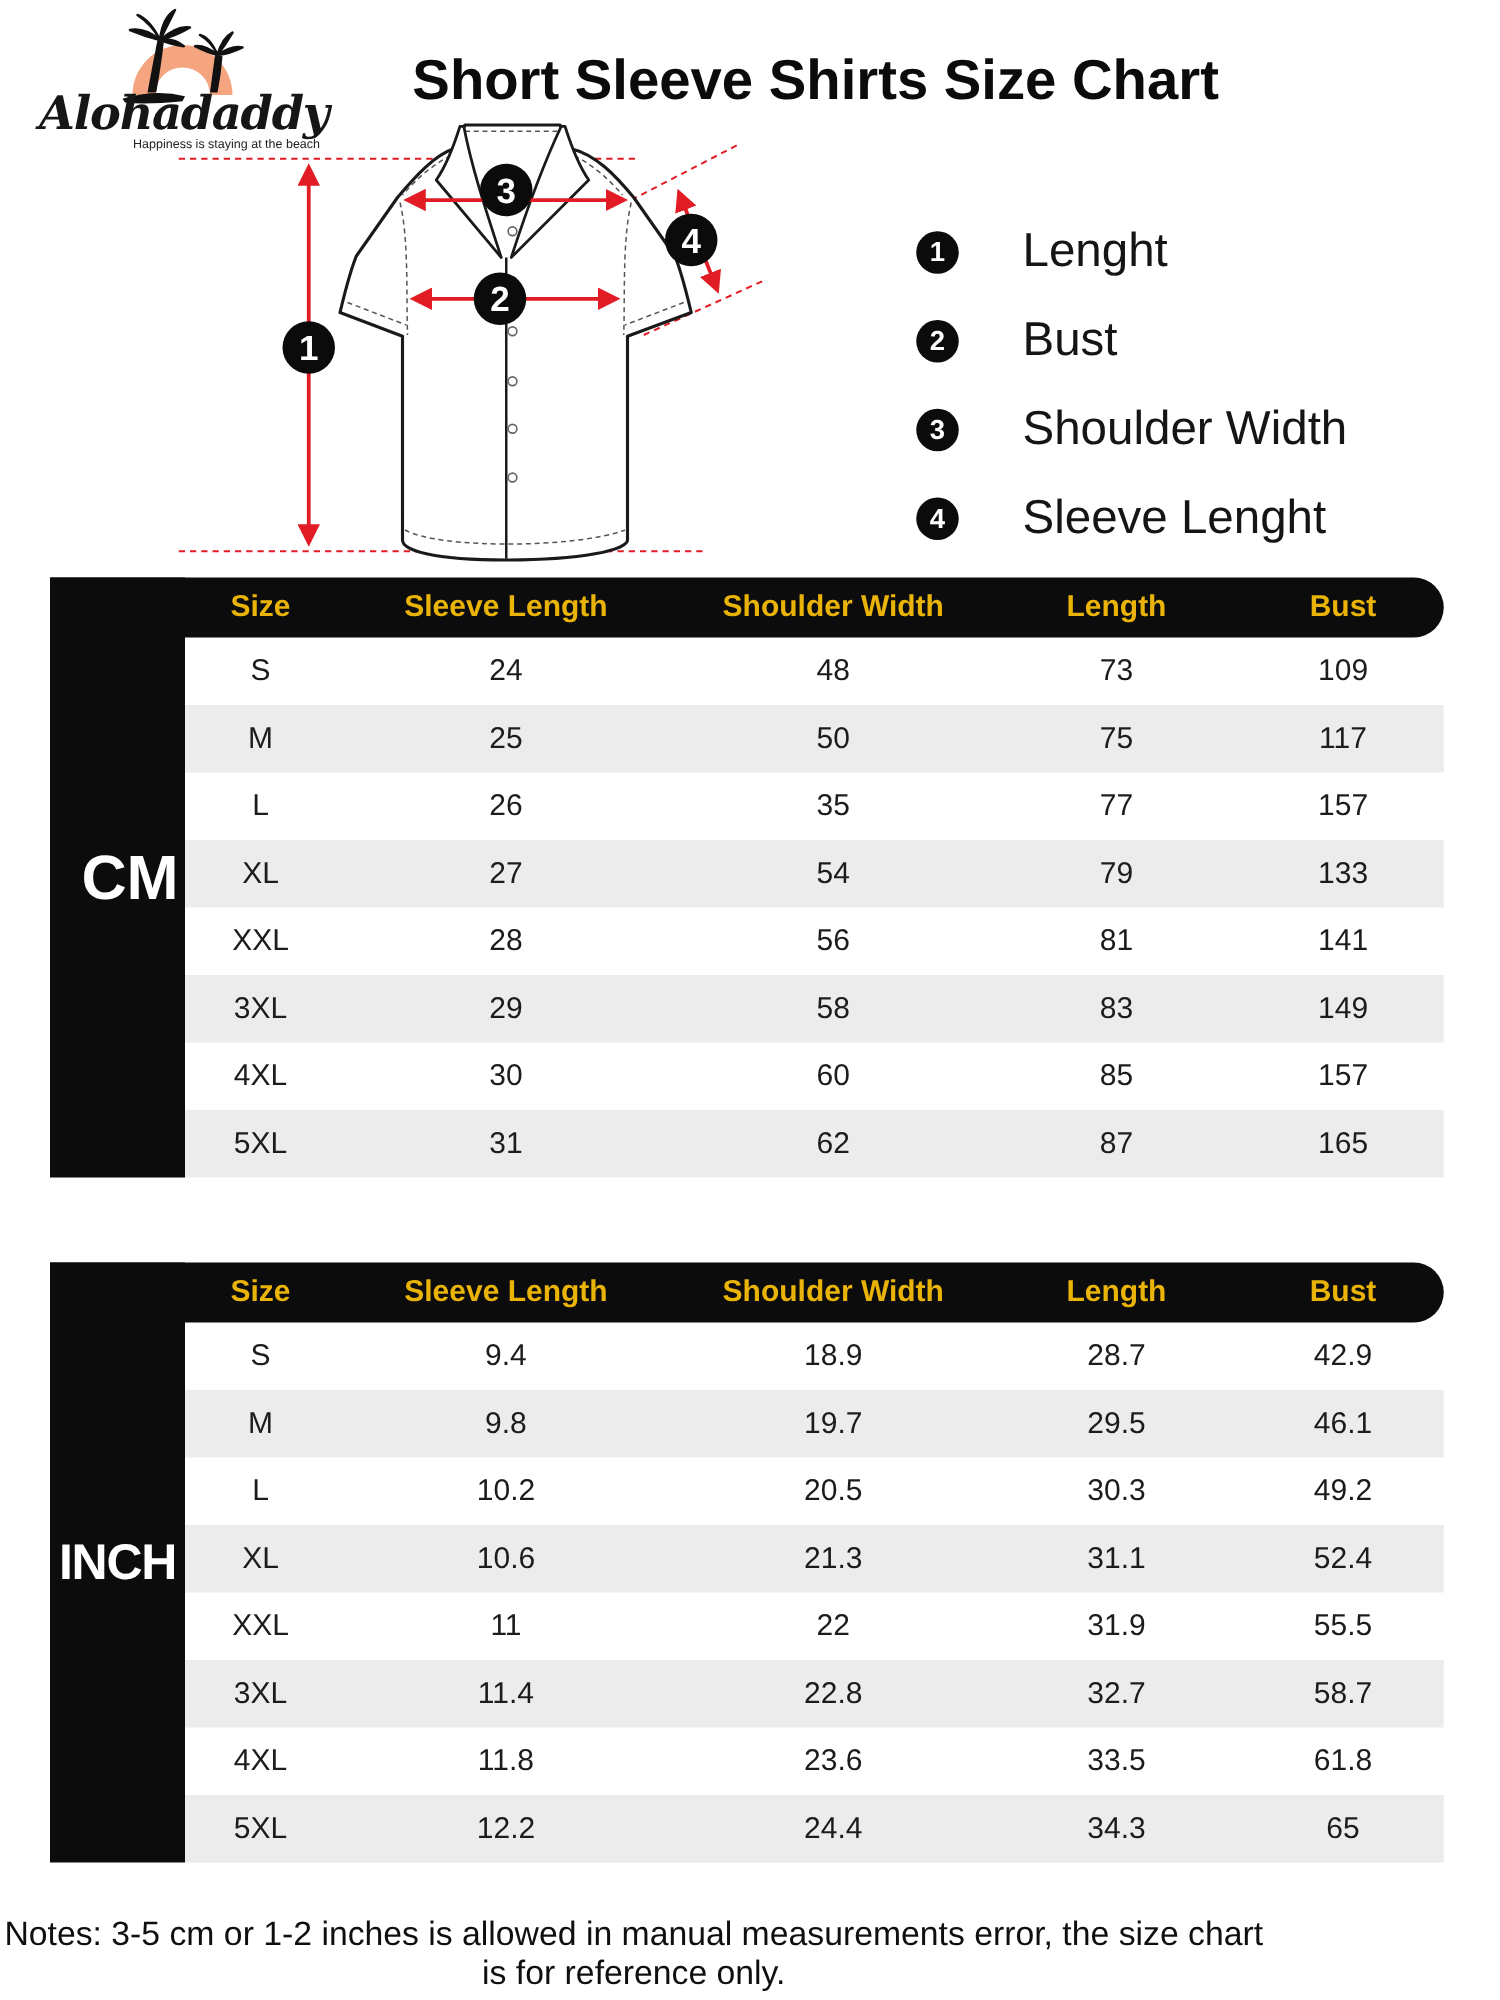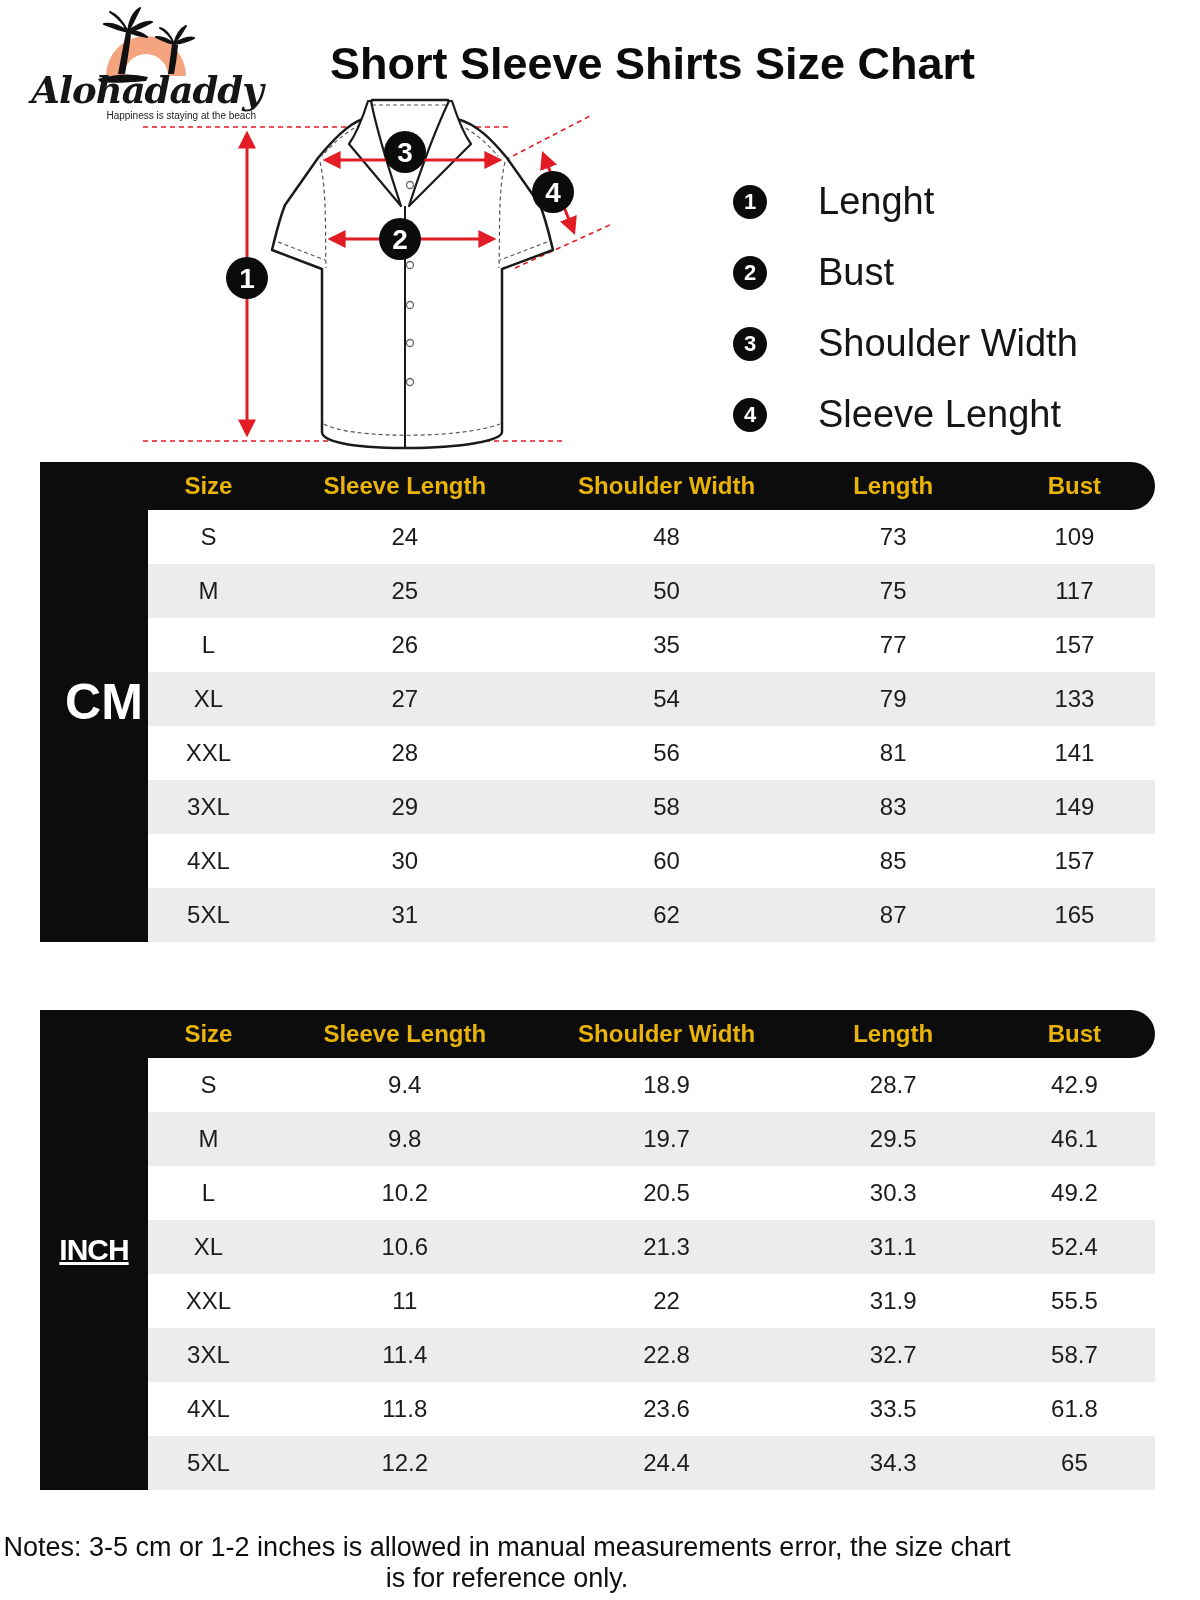--- a/index.html
+++ b/index.html
@@ -29,21 +29,21 @@
                    margin-right:17px; flex:0 0 34px; }
   .legend .lab { font-size:38px; color:#151515;margin-left:34px; }
 
   
   .size-table { position:absolute; left:40px; width:1115px; height:480px; }
   .size-table.cm   { top:462px; }
   .size-table.inch { top:1010px; }
   .side-rail { position:absolute; left:0; top:0; bottom:0; width:108px; background:#0c0c0c;
                display:flex; align-items:center; justify-content:center; color:#fff; font-weight:bold; }
   .size-table.cm .side-rail { font-size:50px; letter-spacing:0;padding-left:20px; }
-  .size-table.inch .side-rail { font-size:30px; letter-spacing:-1px;text-decoration:underline; }
+  .size-table.inch .side-rail { font-size:40px; letter-spacing:-1px; }
   .thead { position:relative; height:48px; background:#0c0c0c; border-radius:0 26px 26px 0;
            display:grid; grid-template-columns:108px 12fr 27fr 25fr 20fr 16fr; align-items:center; }
   .th { color:#eab308; font-weight:bold; font-size:24px; text-align:center; }
   .rows { margin-left:108px; }
   .trow { display:grid; grid-template-columns:12fr 27fr 25fr 20fr 16fr; height:54px; align-items:center; }
   .trow:nth-child(even) { background:#ececec; }
   .td { text-align:center; font-size:24px; color:#1c1c1c; }
 
   
   .notes { position:absolute; left:0; top:1532px; width:1014px; text-align:center;

